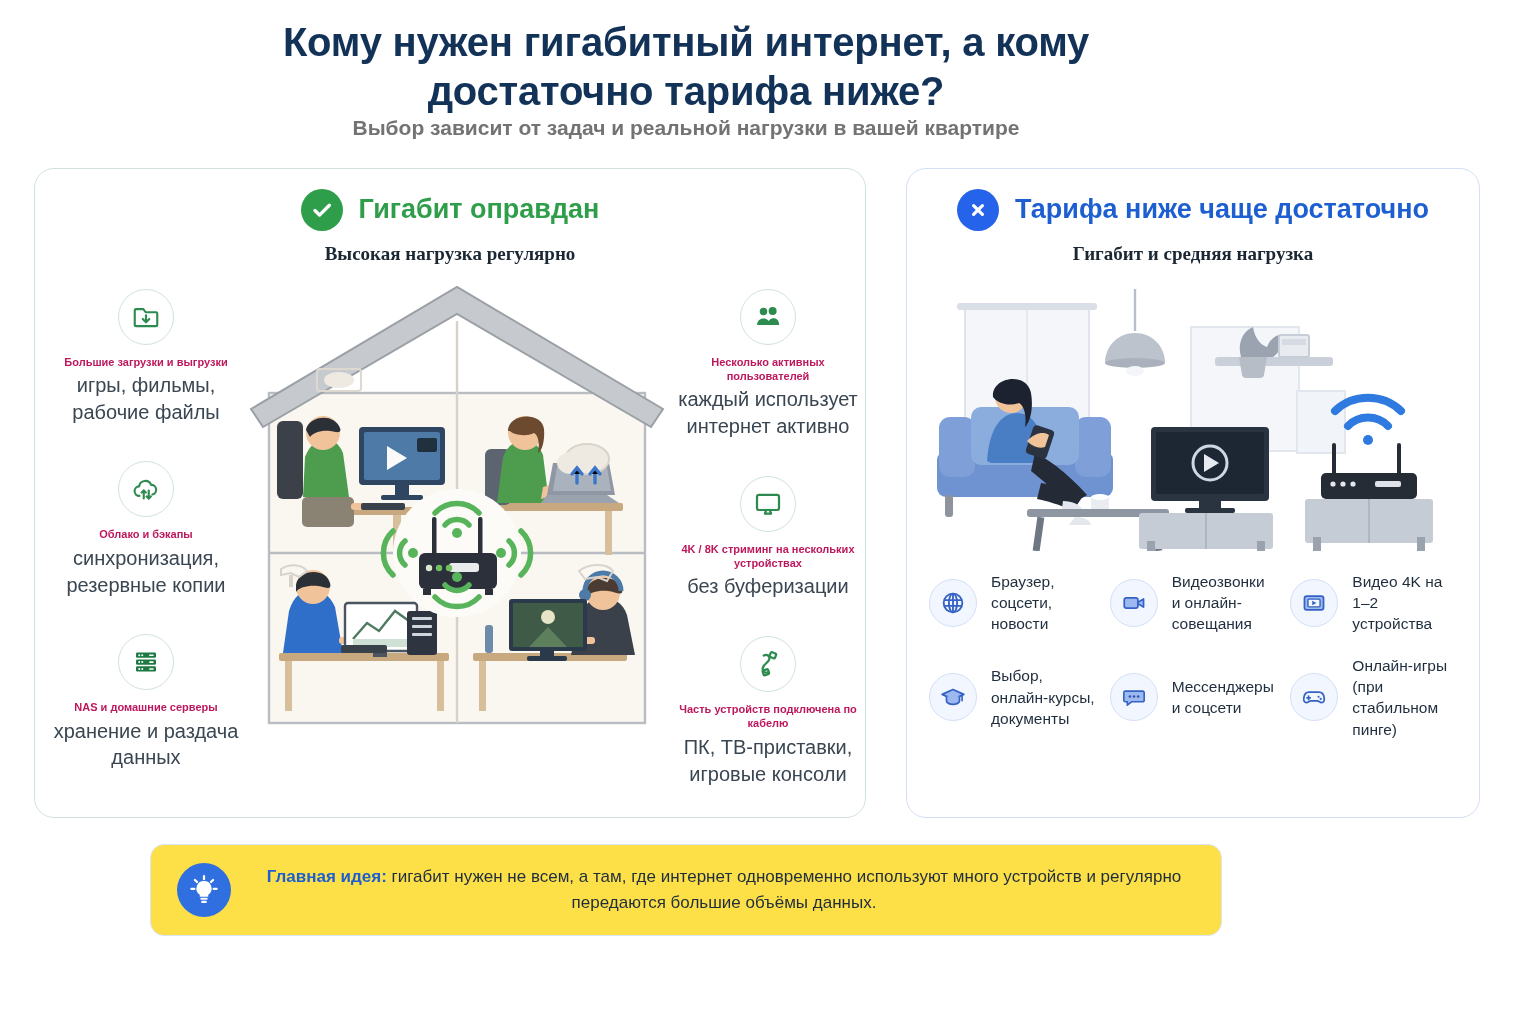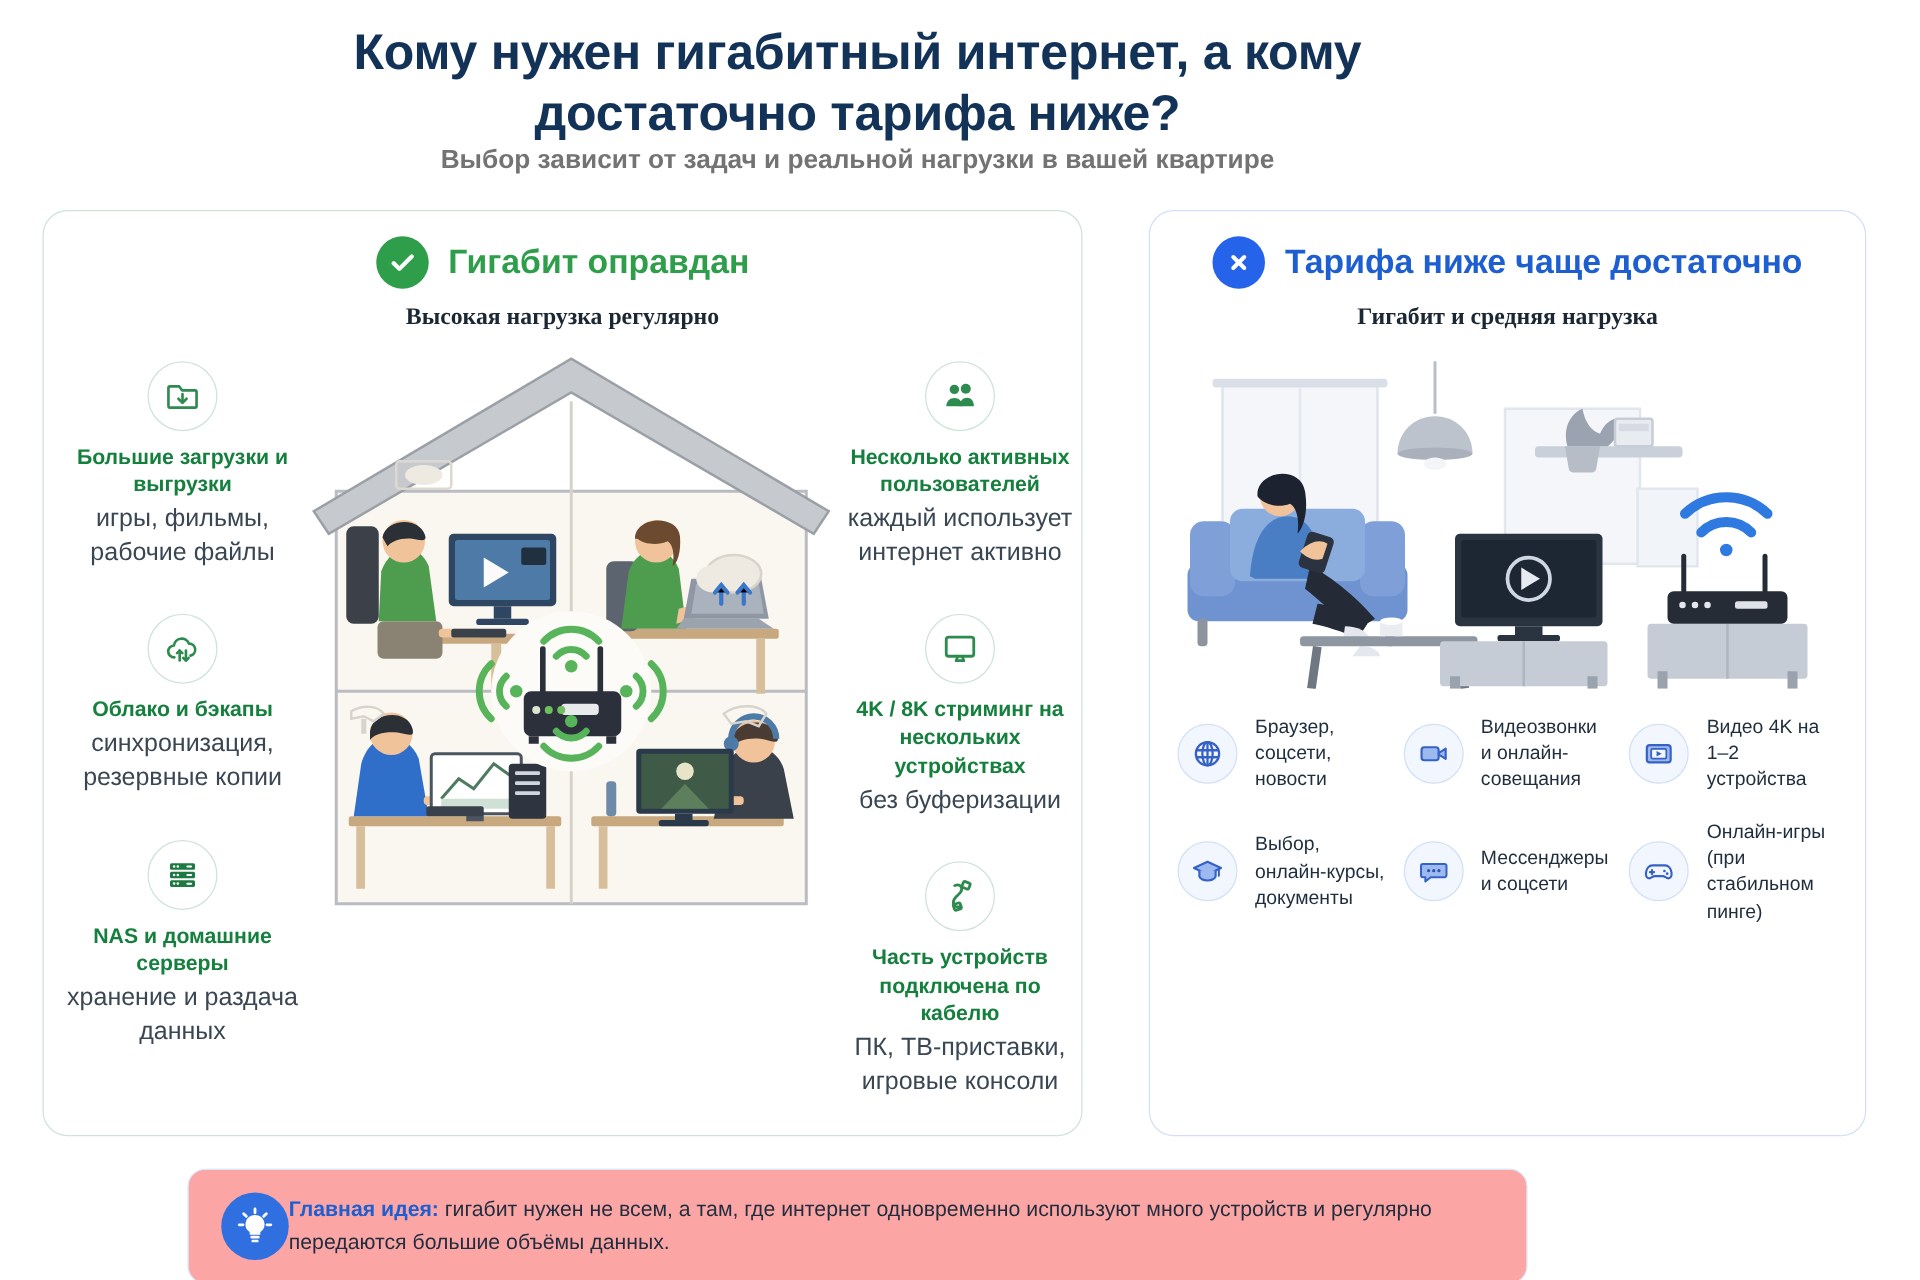--- a/index.html
+++ b/index.html
@@ -18,21 +18,21 @@
     font-size: 40px; font-weight: 700; color: #123258;
     line-height: 1.22; letter-spacing: -0.2px;
     max-width: 1000px; margin: 0 auto;
   }
   .subtitle {
     margin-top: 0; font-size: 21px; color: #737373; font-weight: 700;
   }
 
   
   .panels {
-    display: flex; gap: 53px;
+    display: flex; gap: 40px;
     padding: 28px 34px 0 34px;
     align-items: stretch;
   }
   .panel {
     background: #ffffff;
     border-radius: 20px;
     position: relative;
   }
   .panel-left { width: 832px; border: 1.6px solid #cfe3d7; }
   .panel-right { width: 596px; border: 1.6px solid #d4e0f5; }
@@ -67,21 +67,21 @@
     text-align: center; margin-bottom: 36px;
   }
   .feat:last-child { margin-bottom: 0; }
   .ico-circle {
     width: 56px; height: 56px; border-radius: 50%;
     border: 1.5px solid #cfe3d7; background: #ffffff;
     margin: 0 auto 10px auto;
     display: flex; align-items: center; justify-content: center;
   }
   .feat-title {
-    font-size: 17px; font-weight: 700; color: #15803d;
+    font-size: 11px; font-weight: 700; color: #be185d;
     line-height: 1.3;
   }
   .feat-desc {
     font-size: 20px; color: #3a4652; line-height: 1.34; margin-top: 3px; text-align: center;
   }
   .house-wrap {
     flex: 1; display: flex; align-items: center; justify-content: center;
     padding: 0 4px;
   }
 
@@ -98,23 +98,24 @@
     width: 48px; height: 48px; border-radius: 50%;
     border: 1.5px solid #d3e0f6; background: #f2f6fe;
     flex: none; display: flex; align-items: center; justify-content: center;
   }
   .usage-text { font-size: 15.5px; color: #1f2d3d; line-height: 1.38; }
 
   
   .callout {
     margin: 26px 150px 0 150px;
     border: 1.6px solid #d9e4f6; border-radius: 14px;
-    background: #fca5a5;
-    display: flex; align-items: center; 
+    background: #fde047;
+    display: flex; align-items: center; gap: 22px;
     padding: 18px 26px;
+    text-align: center;
   }
   .bulb {
     width: 54px; height: 54px; border-radius: 50%;
     background: #2f6fe0; flex: none;
     display: flex; align-items: center; justify-content: center;
   }
   .callout-text { font-size: 17px; color: #1f2d3d; line-height: 1.55; }
   .callout-lead { color: #1d5fd1; font-weight: 700; }
 </style>
 </head>

